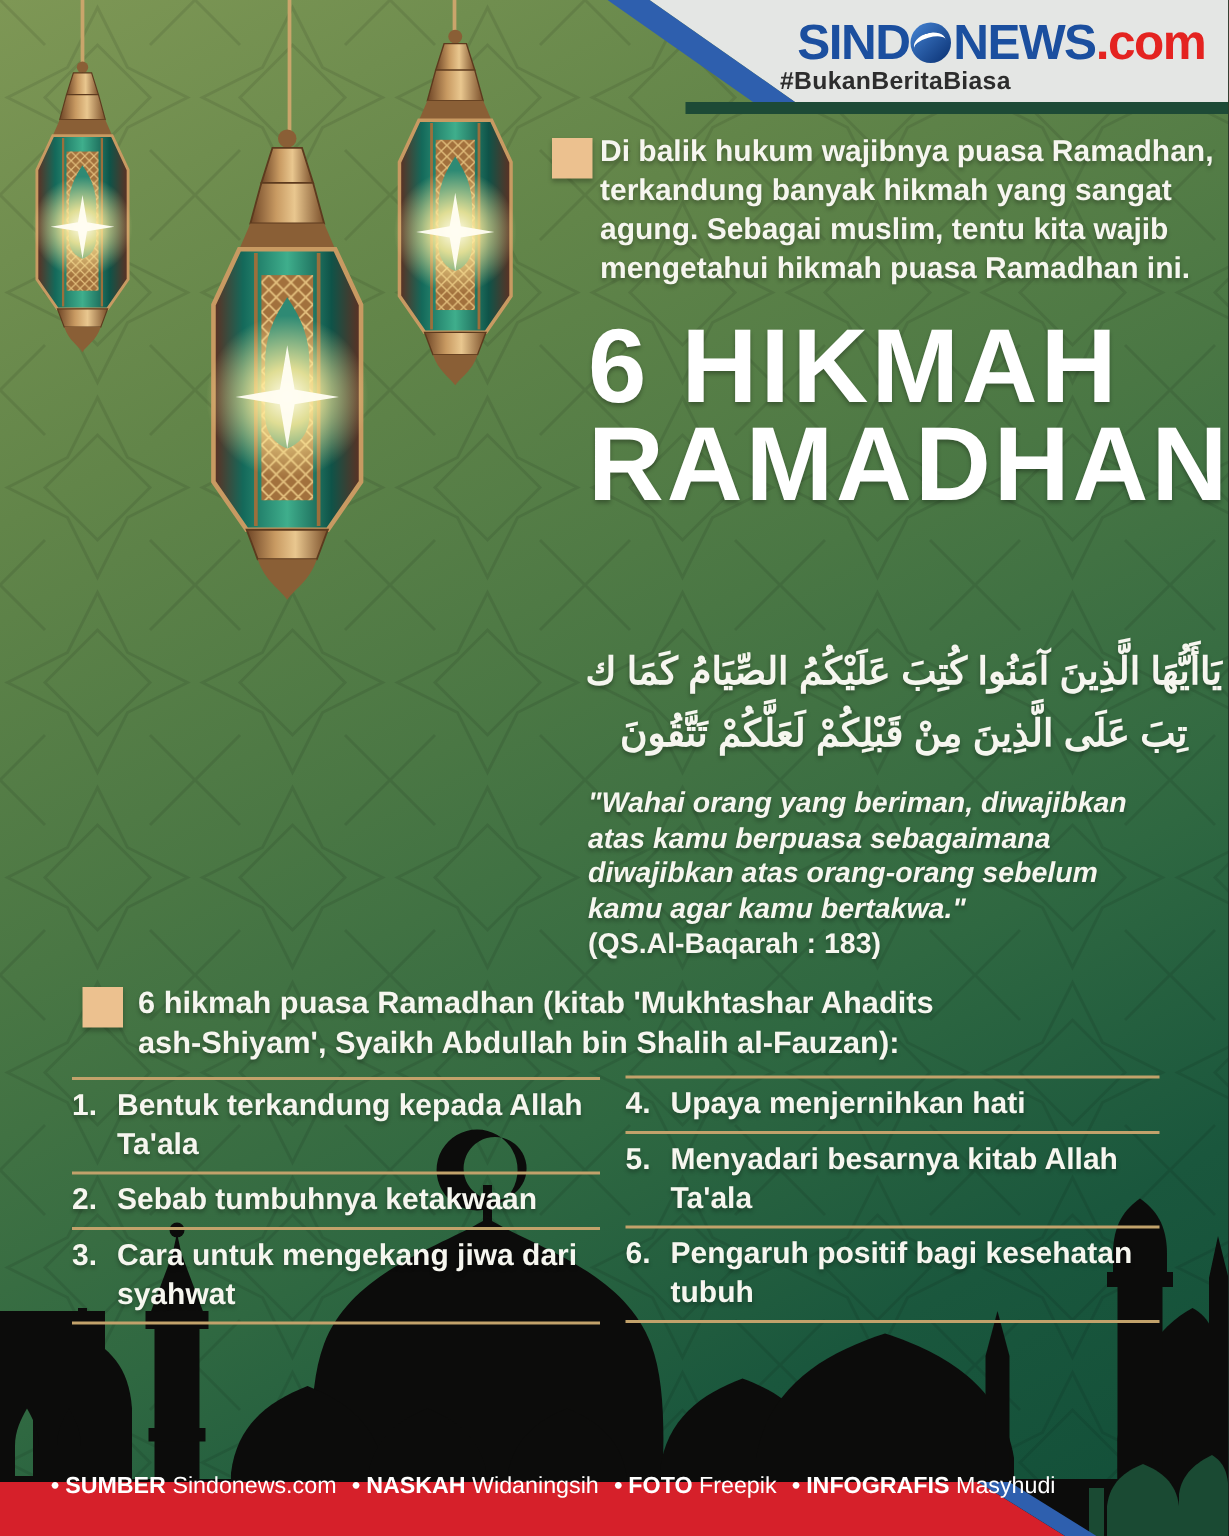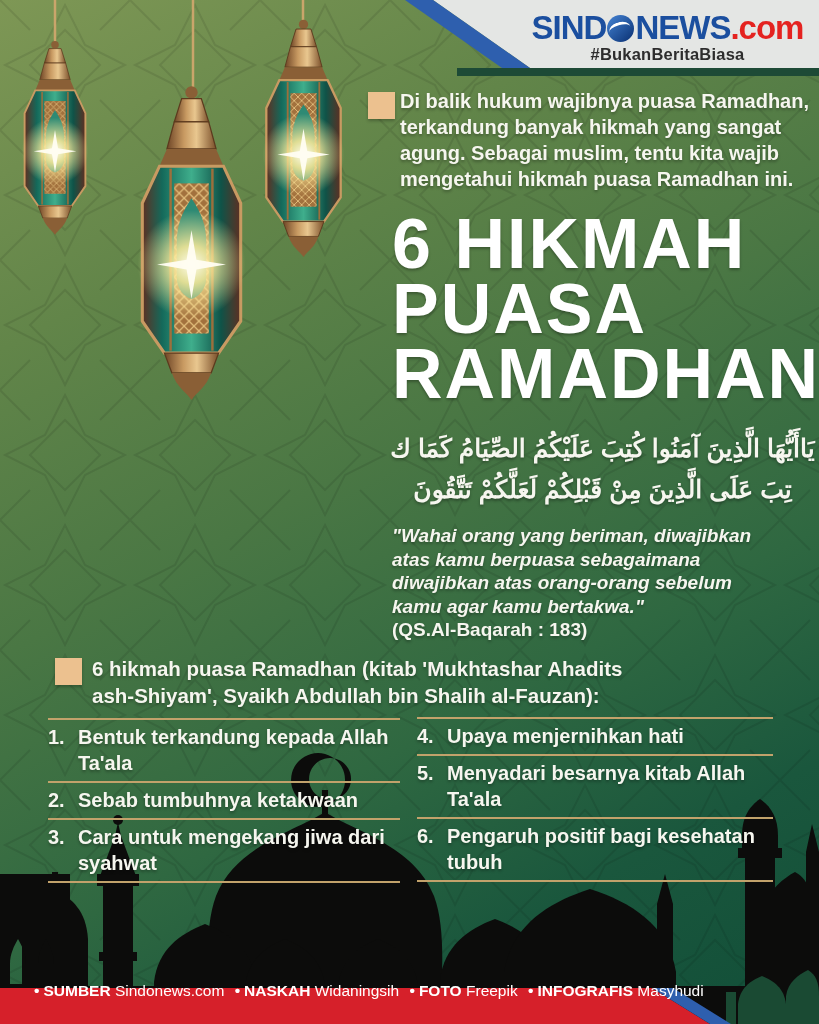--- a/index.html
+++ b/index.html
@@ -17,21 +17,21 @@
     clip-path:polygon(405px 0,433px 0,530px 68px,502px 68px);z-index:7;}
   .hdr-under{position:absolute;left:457px;right:0;top:68px;height:8px;background:#1d4a36;z-index:7;}
   .logo{position:absolute;left:520px;top:9px;width:295px;text-align:center;z-index:8;
     font-weight:bold;font-size:33px;letter-spacing:-1px;white-space:nowrap;}
   .logo .blue{color:#1b4f9f}
   .logo .red{color:#e42320}
   .globe{display:inline-block;width:0.82em;height:0.82em;border-radius:50%;
     background:linear-gradient(135deg,#3f7ccb 10%,#123c80 85%);position:relative;vertical-align:-0.1em;margin:0 1px;}
   .globe::after{content:"";position:absolute;left:6%;top:26%;width:82%;height:44%;border-radius:50%;
     border-top:0.10em solid #fff;transform:rotate(-16deg);}
-  .tagline{position:absolute;left:520px;top:45px;width:295px;text-align:center;z-index:8;
+  .tagline{position:absolute;left:520px;top:45px;width:295px;text-align:left;z-index:8;
     font-weight:bold;font-size:16.5px;color:#2d2d2d;letter-spacing:0.2px;}
   
   .wtxt{color:#f6f6ef;font-weight:bold;text-shadow:0 2px 3px rgba(0,0,0,.30);z-index:6;position:absolute;}
   .bullet-sq{position:absolute;width:27px;height:27px;background:#ecc18f;z-index:6;box-shadow:0 2px 3px rgba(0,0,0,.25);}
   .intro{left:400px;top:88px;width:418px;font-size:20px;line-height:26px;}
   .title{left:392px;top:212px;font-size:70px;line-height:65px;letter-spacing:2px;color:#ffffff;}
   .leftpar{left:45px;top:430px;width:322px;font-size:19px;line-height:23.5px;text-align:right;}
   .arabic{left:390px;top:428px;width:425px;font-size:25px;line-height:41px;text-align:center;}
   .quote{left:392px;top:524px;width:380px;font-size:19px;line-height:23.5px;}
   .quote .q{font-style:italic;}
@@ -188,21 +188,20 @@
   <div class="logo">
     <span class="blue">SIND</span><span class="globe"></span><span class="blue">NEWS</span><span class="red">.com</span>
   </div>
   <div class="tagline">#BukanBeritaBiasa</div>
 
   <div class="bullet-sq" style="left:368px;top:92px;"></div>
   <div class="wtxt intro">Di balik hukum wajibnya puasa Ramadhan, terkandung banyak hikmah yang sangat agung. Sebagai muslim, tentu kita wajib mengetahui hikmah puasa Ramadhan ini.</div>
 
   <div class="wtxt title">
     <div>6 HIKMAH</div>
-    <div>PUASA</div>
     <div>RAMADHAN</div>
   </div>
 
 
   <div class="wtxt arabic" dir="rtl">
     <div>يَاأَيُّهَا الَّذِينَ آمَنُوا كُتِبَ عَلَيْكُمُ الصِّيَامُ كَمَا ك</div>
     <div>تِبَ عَلَى الَّذِينَ مِنْ قَبْلِكُمْ لَعَلَّكُمْ تَتَّقُونَ</div>
   </div>
   <div class="wtxt quote">
     <span class="q">"Wahai orang yang beriman, diwajibkan atas kamu berpuasa sebagaimana diwajibkan atas orang-orang sebelum kamu agar kamu bertakwa."</span>

